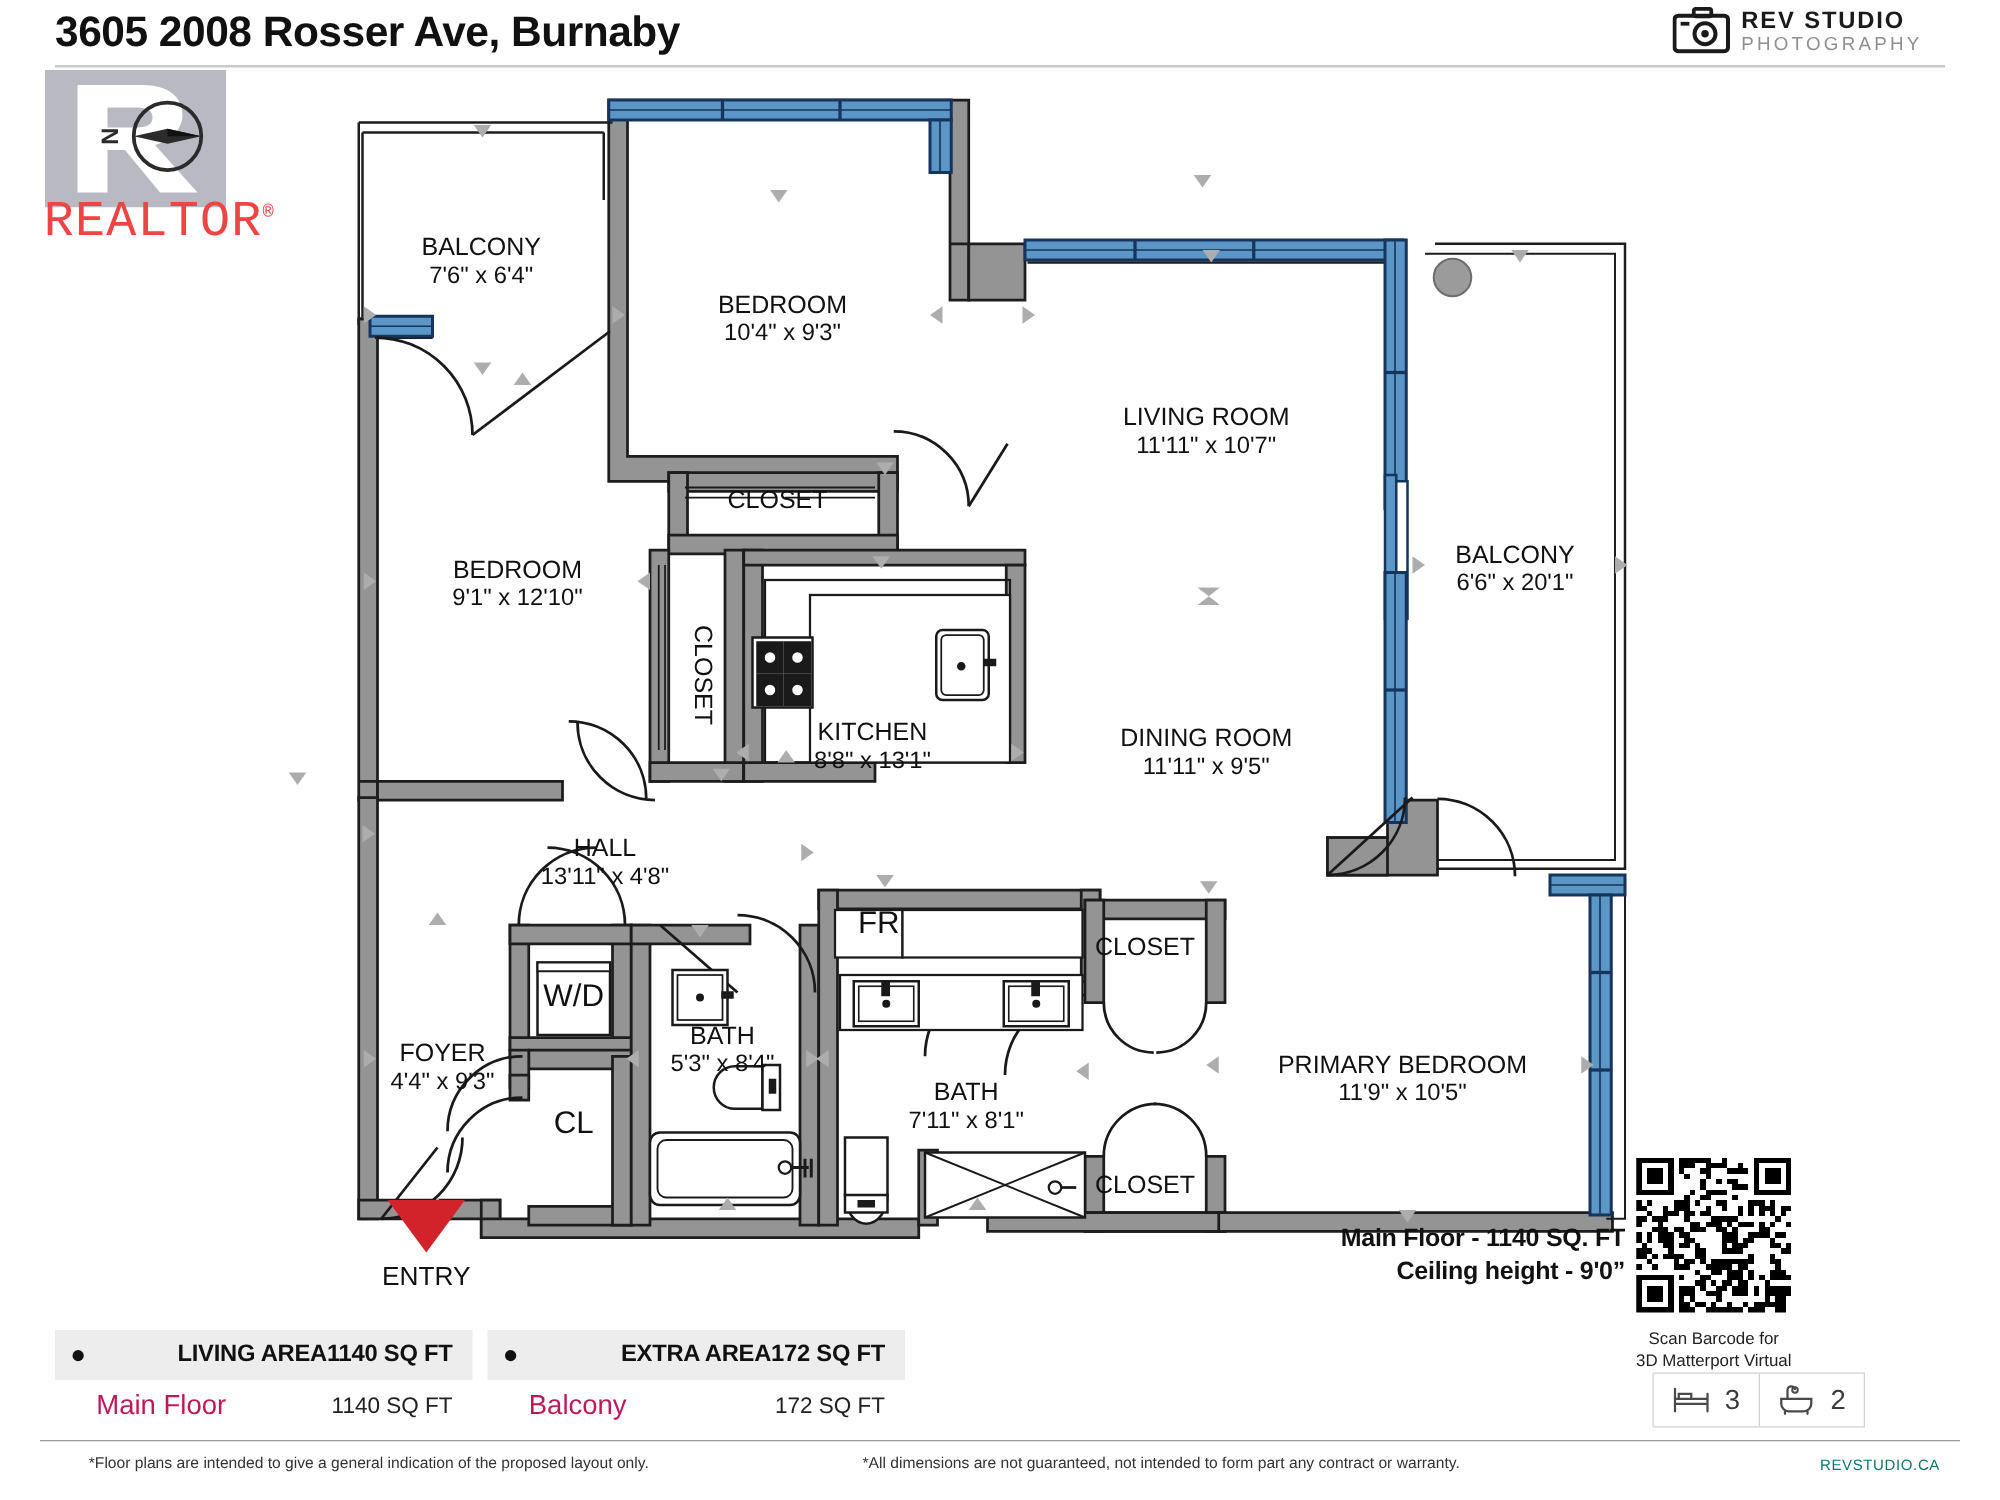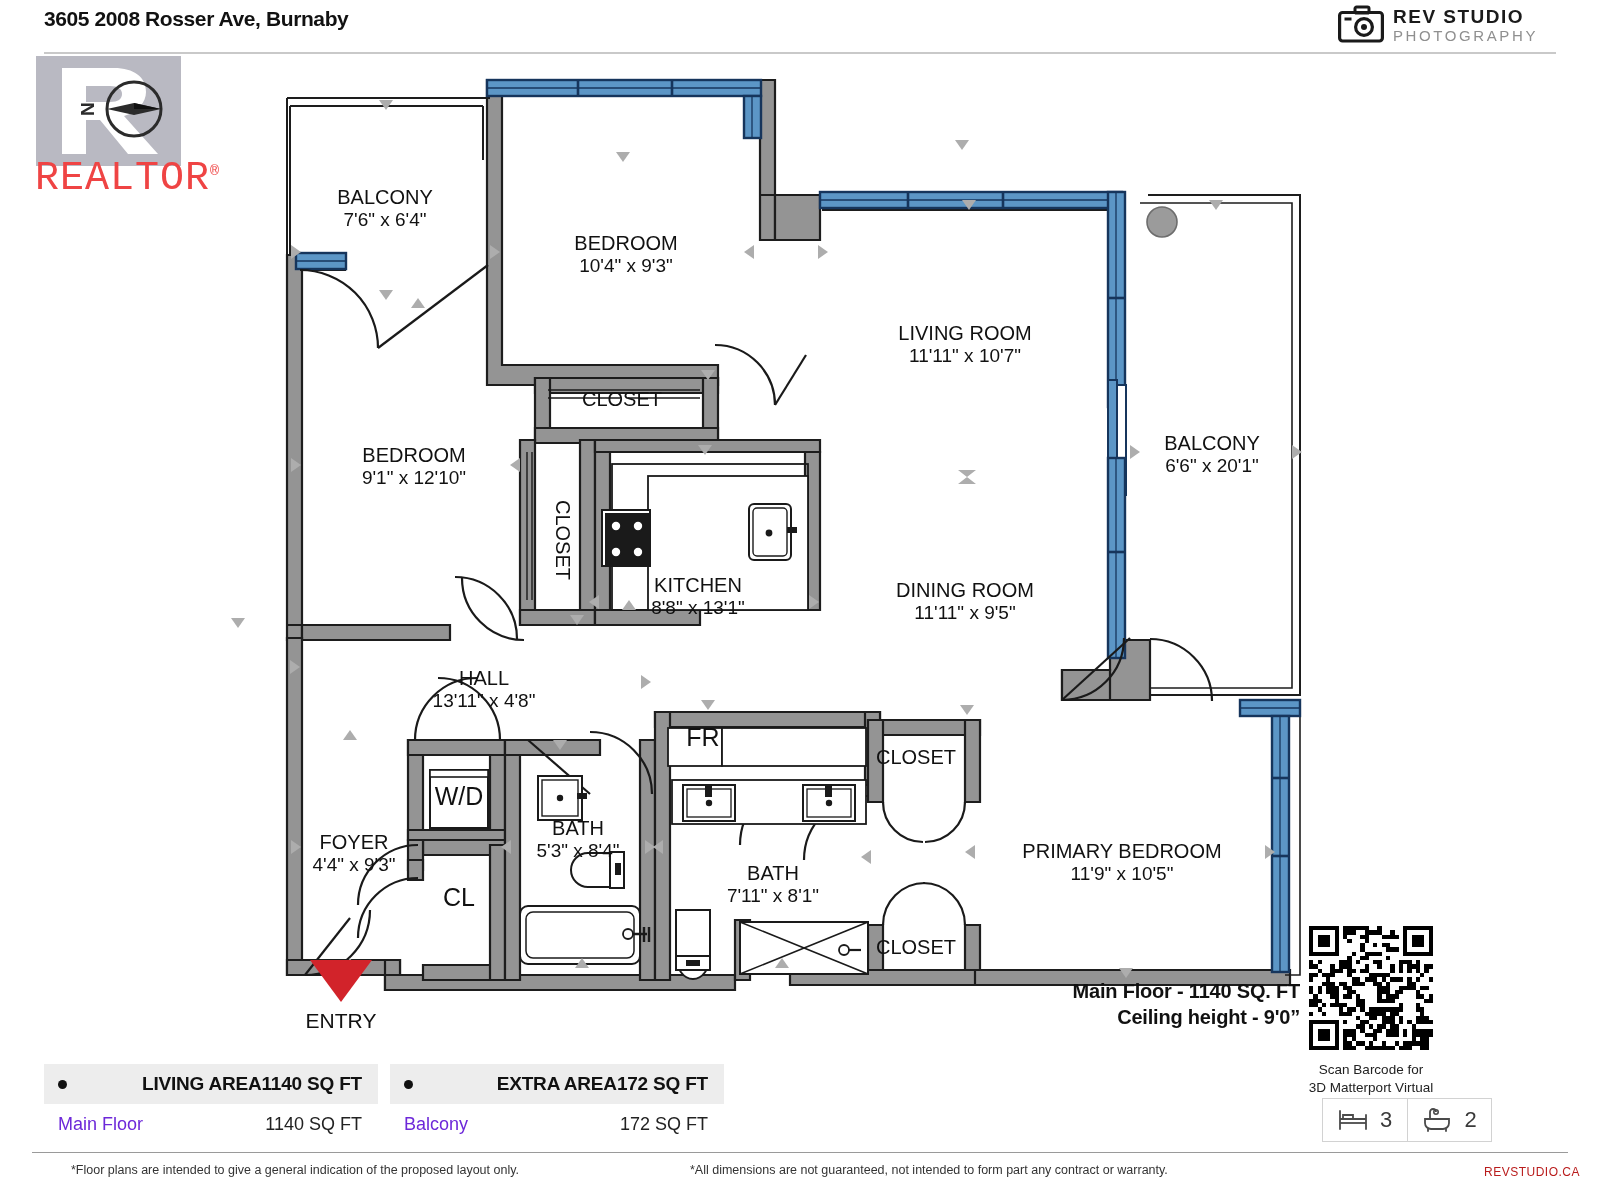--- a/index.html
+++ b/index.html
@@ -11,21 +11,21 @@
     position:relative;
     overflow:hidden;
   }
 
   
   #header {
     position:absolute; left:0; top:0; width:1600px; height:56px;
   }
   #page-title {
     position:absolute; left:44px; top:7px;
-    font-size:21px; font-weight:bold; color:#111;
+    font-size:34px; font-weight:bold; color:#111;
     letter-spacing:-0.4px; white-space:nowrap;
   }
   #header-rule {
     position:absolute; left:44px; top:52px; width:1512px; height:2px;
     background:#c9c9c9;
   }
   #brand-logo {
     position:absolute; right:62px; top:5px;
     display:flex; align-items:flex-end; gap:9px;
   }
@@ -100,36 +100,36 @@
   }
   .area-head-label {
     font-size:19px; font-weight:bold; color:#111; letter-spacing:-0.2px; flex:1;
   }
   .area-head-value {
     font-size:19px; font-weight:bold; color:#111; letter-spacing:-0.2px;
   }
   .area-row {
     height:40px; display:flex; align-items:center; padding:0 16px 0 14px;
   }
-  .area-row-label { font-size:18px; color:#6d28d9; flex:1; }
+  .area-row-label { font-size:22px; color:#be185d; flex:1;margin-left:19px; }
   .area-row-value { font-size:18px; color:#222; }
 
   
   #footer-rule {
     position:absolute; left:32px; top:1152px; width:1536px; height:1px;
     background:#9a9a9a;
   }
   .footnote {
     position:absolute; top:1163px; font-size:12.5px; color:#333;
   }
   #footnote-1 { left:32px;margin-left:39px; }
   #footnote-2 { left:690px; }
   #footer-site {
-    position:absolute; right:20px; top:1165px;
-    font-size:12px; color:#b91c1c; letter-spacing:0.5px;
+    position:absolute; right:48px; top:1165px;
+    font-size:12px; color:#0f766e; letter-spacing:0.5px;
   }
 </style>
 </head>
 <body>
 
 <div id="header">
   <div id="page-title">3605 2008 Rosser Ave, Burnaby</div>
   <div id="header-rule"></div>
 
   <div id="brand-logo">

